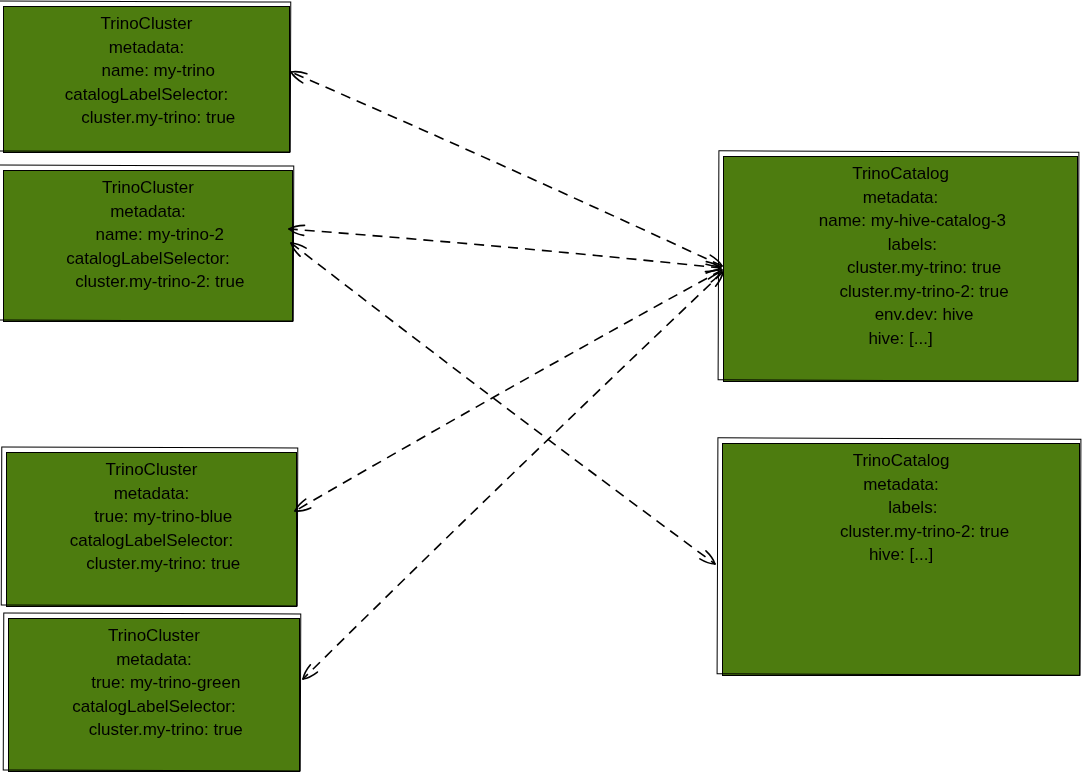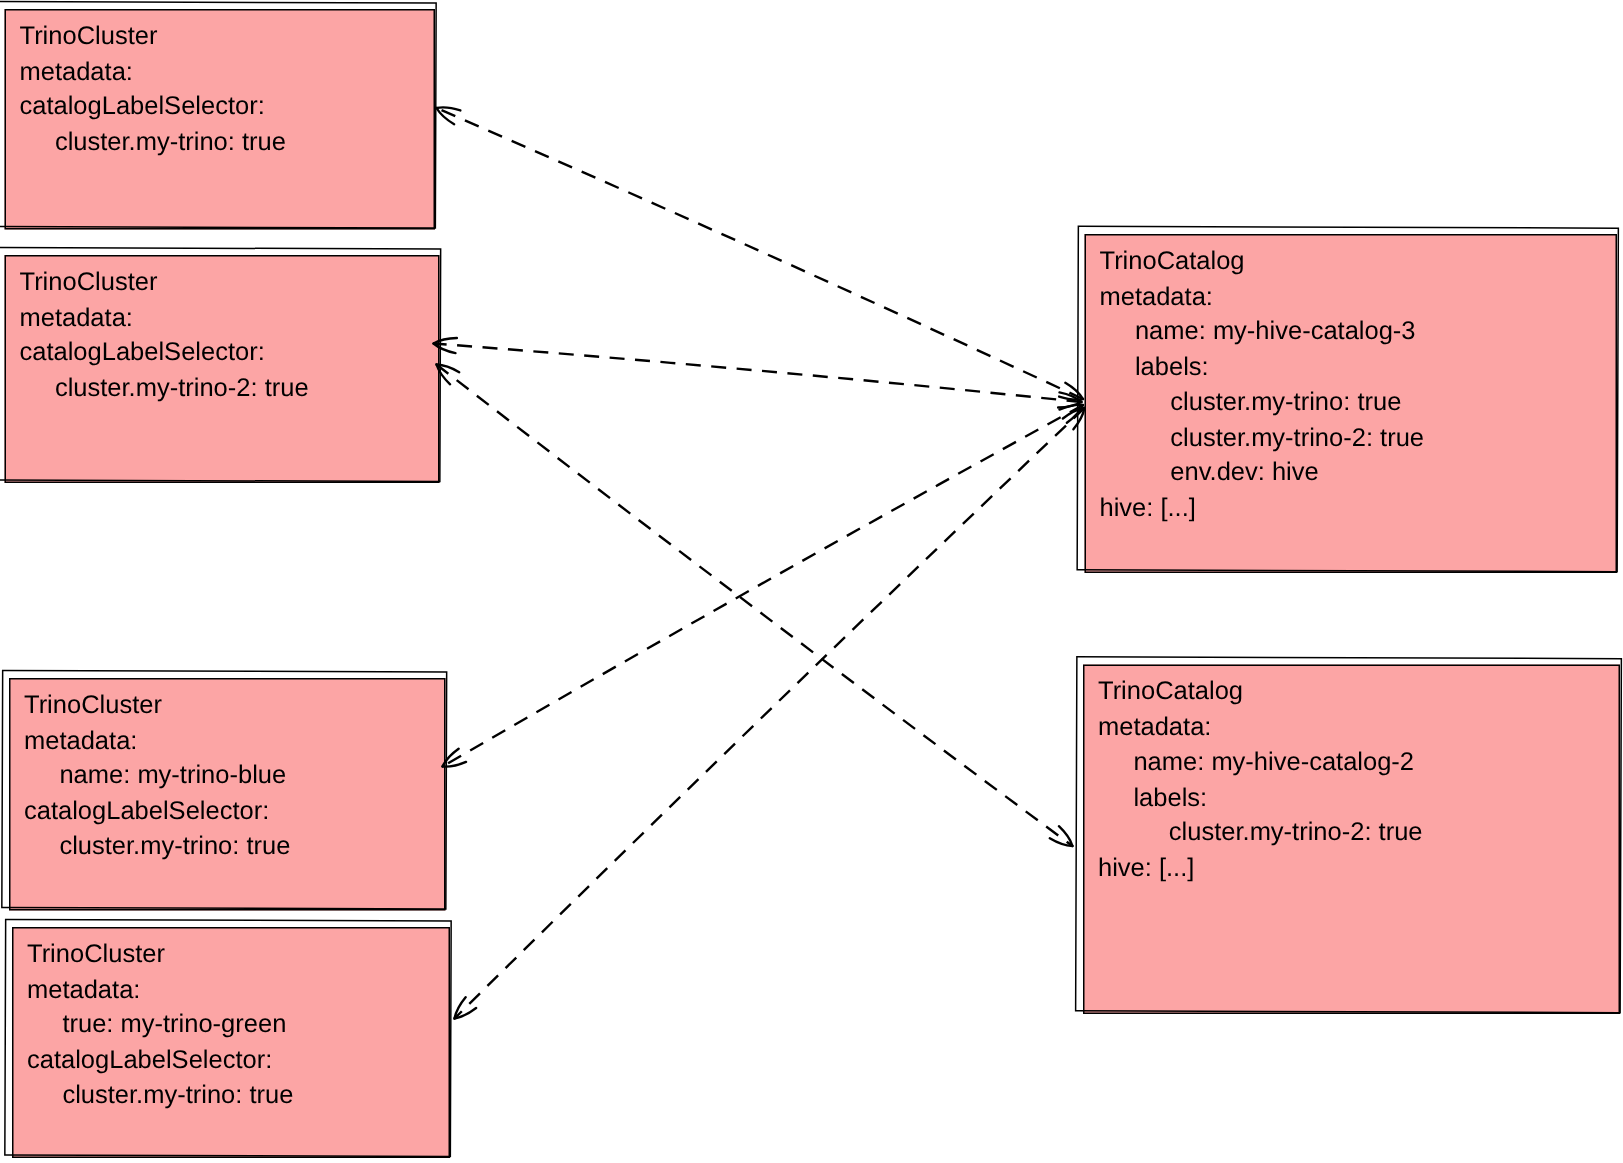--- a/index.html
+++ b/index.html
@@ -7,24 +7,25 @@
   .canvas {
     position: relative;
     width: 1082px;
     height: 775px;
     background: #ffffff;
     overflow: hidden;
   }
   .node {
     position: absolute;
     box-sizing: border-box;
-    background: #fca5a5;
+    background: #4d7c0f;
     border: 1.8px solid #000;
     padding: 5px 9px;
     z-index: 1;
+    text-align: center;
   }
   
   .node::after {
     content: "";
     position: absolute;
     inset: -6px -2px 0px -6px;
     border: 1.1px solid #000;
     transform: rotate(0.2deg);
     pointer-events: none;
   }
@@ -55,35 +56,37 @@
   }
 </style>
 </head>
 <body>
 
 <div class="canvas">
 
   <div class="node" style="left:3px; top:6px; width:287px; height:147px;">
     <div class="tline">TrinoCluster</div>
     <div class="tline">metadata:</div>
+    <div class="tline">     name: my-trino</div>
     <div class="tline">catalogLabelSelector:</div>
     <div class="tline">     cluster.my-trino: true</div>
   </div>
 
   <div class="node" style="left:3px; top:170px; width:290px; height:152px;">
     <div class="tline">TrinoCluster</div>
     <div class="tline">metadata:</div>
+    <div class="tline">     name: my-trino-2</div>
     <div class="tline">catalogLabelSelector:</div>
     <div class="tline">     cluster.my-trino-2: true</div>
   </div>
 
   <div class="node" style="left:6px; top:452px; width:291px; height:155px;">
     <div class="tline">TrinoCluster</div>
     <div class="tline">metadata:</div>
-    <div class="tline">     name: my-trino-blue</div>
+    <div class="tline">     true: my-trino-blue</div>
     <div class="tline">catalogLabelSelector:</div>
     <div class="tline">     cluster.my-trino: true</div>
   </div>
 
   <div class="node" style="left:8px; top:618px; width:292px; height:154px;">
     <div class="tline">TrinoCluster</div>
     <div class="tline">metadata:</div>
     <div class="tline">     true: my-trino-green</div>
     <div class="tline">catalogLabelSelector:</div>
     <div class="tline">     cluster.my-trino: true</div>
@@ -96,21 +99,20 @@
     <div class="tline">     labels:</div>
     <div class="tline">          cluster.my-trino: true</div>
     <div class="tline">          cluster.my-trino-2: true</div>
     <div class="tline">          env.dev: hive</div>
     <div class="tline">hive: [...]</div>
   </div>
 
   <div class="node" style="left:722px; top:443px; width:358px; height:233px;">
     <div class="tline">TrinoCatalog</div>
     <div class="tline">metadata:</div>
-    <div class="tline">     name: my-hive-catalog-2</div>
     <div class="tline">     labels:</div>
     <div class="tline">          cluster.my-trino-2: true</div>
     <div class="tline">hive: [...]</div>
   </div>
 
   <svg id="edge-layer" viewBox="0 0 1082 775" xmlns="http://www.w3.org/2000/svg">
       <path d="M 722 266 Q 507.7313579433429 166.26435425989285 291 72" class="edge-line"></path>
       <path d="M 710.2163850948729 255.17658003366475 Q 718.4019731227534 259.99548481635605 722 266" class="edge-arrowhead"></path>
       <path d="M 706.0847154082093 264.3557018633142 Q 715.1195101262659 267.28796704051115 722 266" class="edge-arrowhead"></path>
       <path d="M 302.7836149051272 82.82341996633527 Q 294.59802687724664 78.00451518364396 291 72" class="edge-arrowhead"></path>

